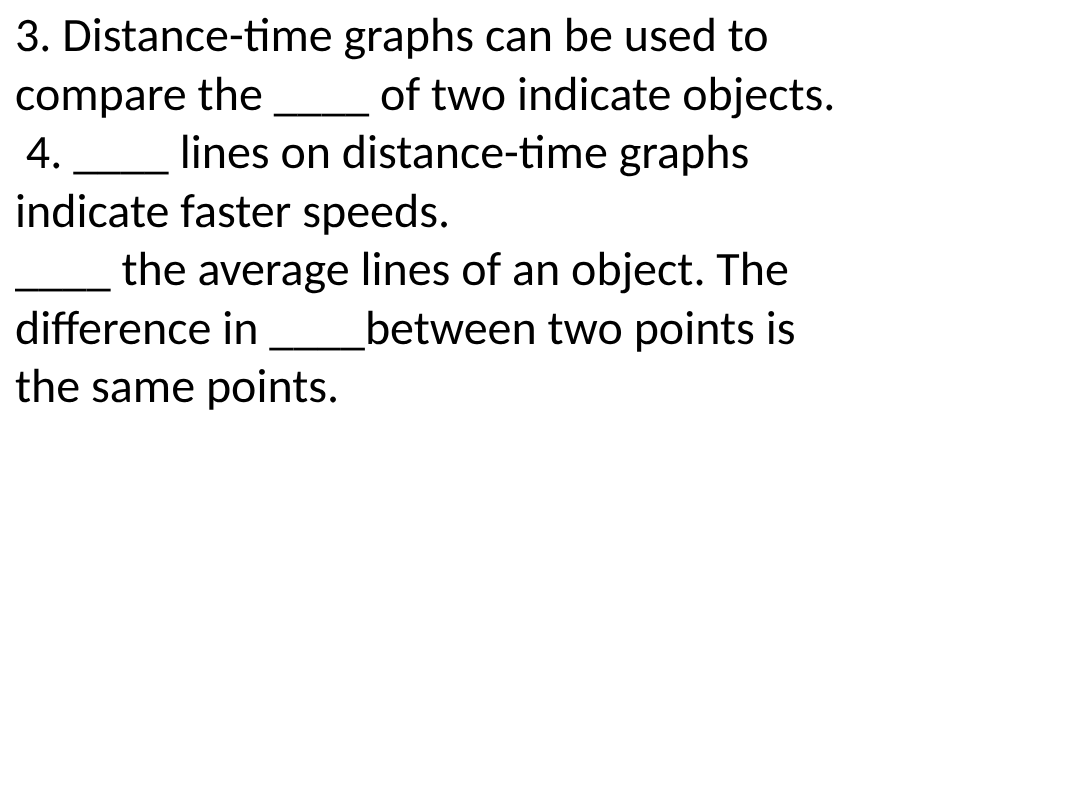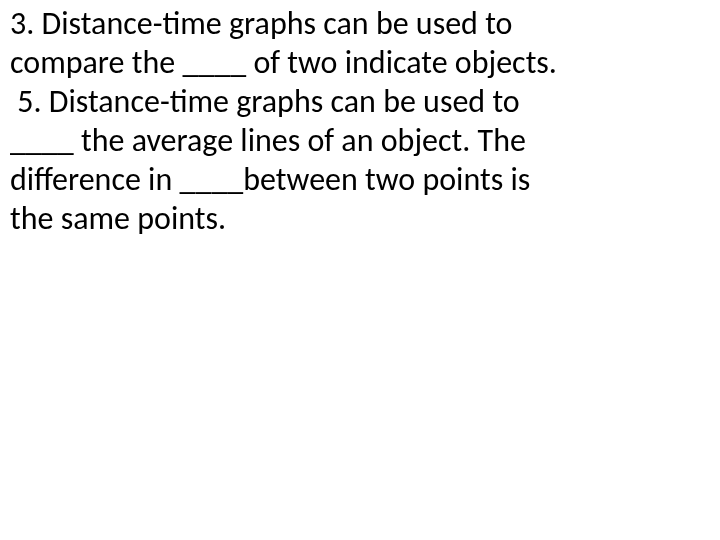--- a/index.html
+++ b/index.html
@@ -23,17 +23,18 @@
     letter-spacing: 0px;
     white-space: pre-wrap;
   }
 </style>
 </head>
 <body>
 
 <div class="page">
   <div class="line">3. Distance-time graphs can be used to</div>
   <div class="line">compare the ____ of two indicate objects.</div>
-  <div class="line"> 5. Distance-time graphs can be used to</div>
+  <div class="line"> 4. ____ lines on distance-time graphs</div>
+  <div class="line">indicate faster speeds.</div>
   <div class="line">____ the average lines of an object. The</div>
   <div class="line">difference in ____between two points is</div>
   <div class="line">the same points.</div>
 </div>
 
 </body></html>

